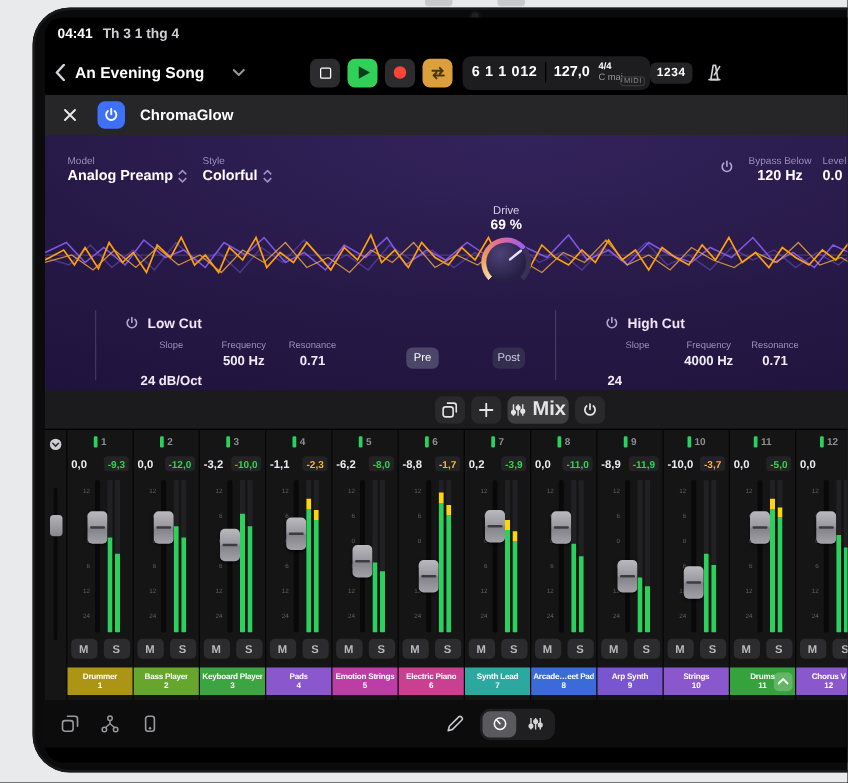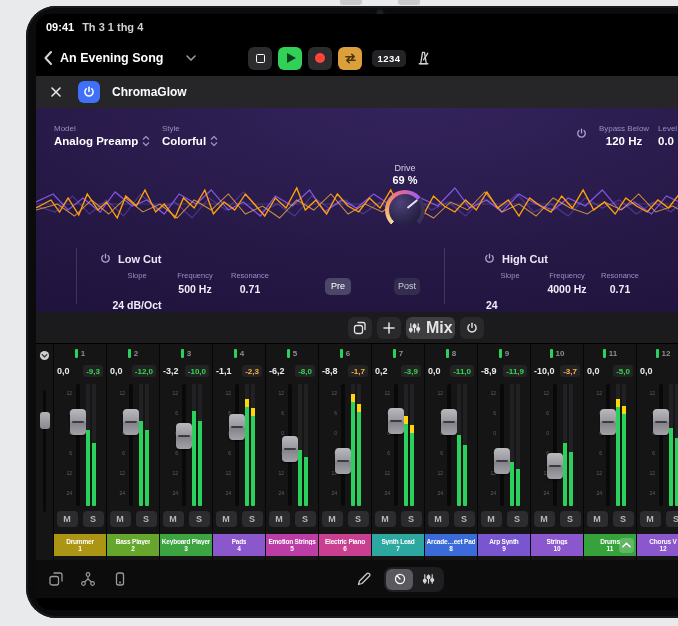--- a/index.html
+++ b/index.html
@@ -41,21 +41,21 @@
   .lcd { margin-left:8px; height:27px; width:150px; background:#1d1d1f; border-radius:7px;
          display:flex; align-items:center; position:relative; padding:0 7px; }
   .lcd-pos { font-size:11.5px; color:#fff; font-weight:bold; white-space:pre; letter-spacing:0.5px; }
   .lcd-sep { width:1px; height:16px; background:#000; margin:0 6px; }
   .lcd-tempo { font-size:11.5px; color:#fff; font-weight:bold; }
   .lcd-sig { display:flex; flex-direction:column; line-height:1.15; margin-left:7px; font-size:7.5px;
              color:#fff; font-weight:bold; }
   .lcd-key { color:#98989d; font-weight:normal; }
   .lcd-midi { position:absolute; right:4px; bottom:3px; font-size:6px; color:#8c8c90;
               border:1px solid #3a3a3c; border-radius:3px; padding:0 2px; letter-spacing:0.4px; }
-  .count-btn { margin-left:10px; background:#232325; border-radius:5px; padding:3px 5px; color:#fff;
+  .count-btn { background:#232325; border-radius:5px; padding:3px 5px; color:#fff;
                font-size:9.5px; font-weight:bold; letter-spacing:0.5px; }
   .metro-btn { margin-left:9px; background:none; display:flex; align-items:center; }
 
   
   .plugin-header { position:absolute; left:0; top:62px; width:100%; height:32px; background:#262628;
                    display:flex; align-items:center; }
   .close-btn { margin-left:14px; background:none; display:flex; }
   .pw-btn { margin-left:16px; width:22px; height:22px; border-radius:6px; background:#3e71f7;
             display:flex; align-items:center; justify-content:center; }
   .plugin-title { margin-left:12px; color:#fff; font-size:12px; font-weight:bold; }
@@ -165,21 +165,21 @@
 <div class="stage">
   <span class="edge-notch n1"></span>
   <span class="edge-notch n2"></span>
 
   <div class="ipad">
     <span class="camera"></span>
 
     <div class="screen">
 
       <div class="statusbar">
-        <span class="sb-time">09:41</span>
+        <span class="sb-time">04:41</span>
         <span class="sb-date">Th 3 1 thg 4</span>
       </div>
 
       <div class="transport">
         <button class="back-btn">
           <svg width="8" height="14" viewBox="0 0 8 14">
               <path d="M7 1 L1.5 7 L7 13" stroke="#d4d4d8" stroke-width="2" fill="none" stroke-linecap="round" stroke-linejoin="round"></path>
             </svg>
         </button>
         <button class="proj">
@@ -197,20 +197,30 @@
             </button>
           <button class="tbtn">
               <span class="rec-shape"></span>
             </button>
           <button class="tbtn cycle">
             <svg width="15" height="11" viewBox="0 0 16 12">
                 <path d="M3 4 h9 m-2.6 -2.6 L12 4 l-2.6 2.6 M13 8 h-9 m2.6 -2.6 L4 8 l2.6 2.6" stroke="#4a3608" stroke-width="1.7" fill="none" stroke-linecap="round" stroke-linejoin="round"></path>
               </svg>
           </button>
         </div>
+        <div class="lcd">
+          <span class="lcd-pos">6 1 1 012</span>
+          <span class="lcd-sep"></span>
+          <span class="lcd-tempo">127,0</span>
+          <span class="lcd-sig">
+            <span>4/4</span>
+            <span class="lcd-key">C maj</span>
+          </span>
+          <span class="lcd-midi">MIDI</span>
+        </div>
         <button class="count-btn">1234</button>
         <button class="metro-btn">
           <svg width="17" height="16" viewBox="0 0 18 16">
               <path d="M6 14 L8 2 H10 L12 14 Z" fill="none" stroke="#d0d0d4" stroke-width="1.4" stroke-linejoin="round"></path>
               <line x1="9" y1="10" x2="13.5" y2="3" stroke="#d0d0d4" stroke-width="1.4" stroke-linecap="round"></line>
               <line x1="4.5" y1="14" x2="13.5" y2="14" stroke="#d0d0d4" stroke-width="1.6" stroke-linecap="round"></line>
             </svg>
         </button>
       </div>
 

